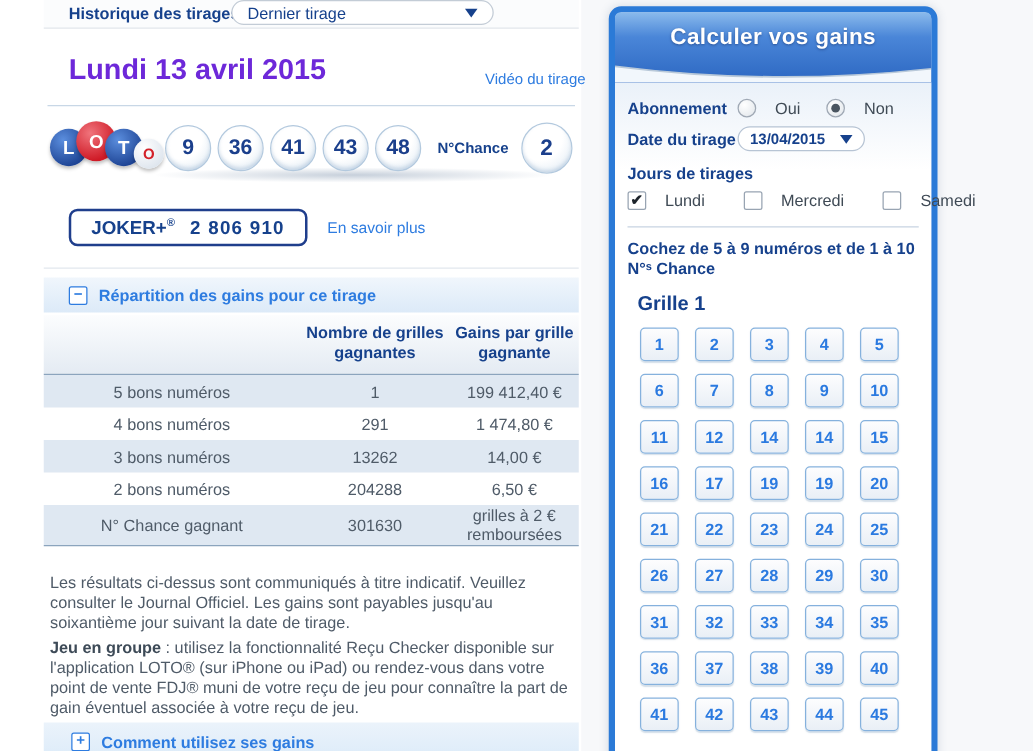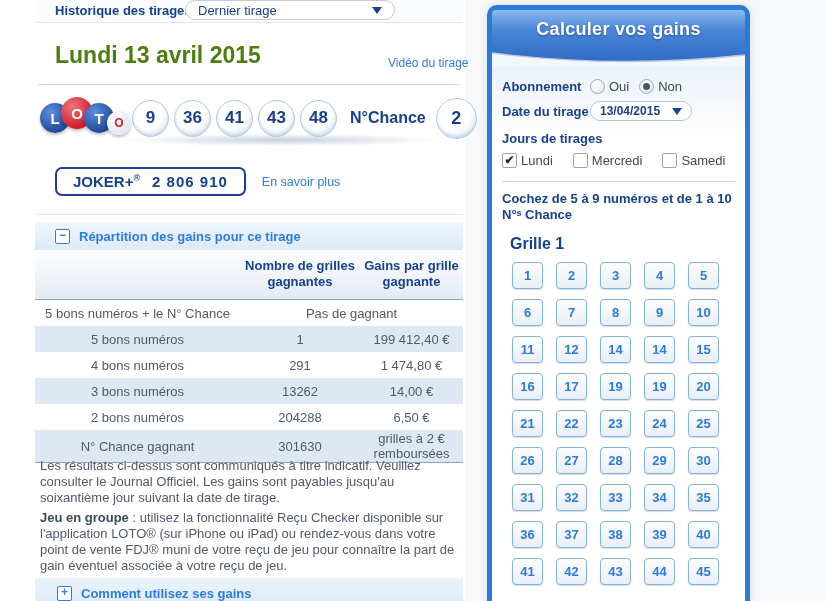--- a/index.html
+++ b/index.html
@@ -10,39 +10,39 @@
   
   .topbar{position:absolute;left:35px;top:0;width:428px;height:22px;background:#fbfcfd;
           border-bottom:1px solid #e2e6eb;}
   .topbar-label{position:absolute;left:20px;top:0;line-height:22px;font-size:13px;font-weight:bold;color:#16418c;}
   .draw-select{position:absolute;left:150px;top:0;width:210px;height:20px;background:#fff;
                border:1px solid #c3ccd6;border-radius:11px;display:flex;align-items:center;
                padding:0 12px;box-sizing:border-box;justify-content:space-between;cursor:pointer;}
   .draw-select .val{font-size:13px;color:#16418c;}
   .tri{width:0;height:0;border-left:5px solid transparent;border-right:5px solid transparent;border-top:7px solid #16418c;}
   
-  .page-title{position:absolute;left:55px;top:42px;font-size:23px;font-weight:bold;color:#4d7c0f;}
+  .page-title{position:absolute;left:55px;top:42px;font-size:23px;font-weight:bold;color:#6d28d9;}
   .video-link{position:absolute;left:388px;top:56px;font-size:12px;color:#2e7ce0;cursor:pointer;text-decoration:none;}
   .head-divider{position:absolute;left:38px;top:84px;width:422px;height:1px;background:#c8d7e6;}
   
   .balls-shadow{position:absolute;left:125px;top:134px;width:315px;height:12px;
                 background:radial-gradient(ellipse at center, rgba(130,150,175,.45), rgba(130,150,175,0) 72%);z-index:0;}
   .balls-row{position:absolute;left:40px;top:96px;display:flex;align-items:center;z-index:1;}
   .loto-logo{position:relative;width:92px;height:44px;}
   .lb{position:absolute;border-radius:50%;display:flex;align-items:center;justify-content:center;
       color:#fff;font-weight:bold;box-shadow:0 2px 3px rgba(0,0,0,.25);}
   .lb1{left:0;top:7px;width:30px;height:30px;background:radial-gradient(circle at 35% 30%, #5b8ede, #1e4494 75%);font-size:15px;z-index:1;}
   .lb2{left:21px;top:1px;width:32px;height:32px;background:radial-gradient(circle at 35% 30%, #f0747c, #cf1a26 72%);font-size:15px;z-index:2;}
   .lb3{left:44px;top:7px;width:30px;height:30px;background:radial-gradient(circle at 35% 30%, #5b8ede, #1e4494 75%);font-size:15px;z-index:3;}
   .lb4{left:67px;top:15px;width:24px;height:24px;background:radial-gradient(circle at 35% 30%, #ffffff, #dfe6ee 75%);color:#d32129;font-size:12px;z-index:4;}
   .ball{width:37px;height:37px;border-radius:50%;margin-right:5px;
         background:radial-gradient(circle at 35% 28%, #ffffff 48%, #eef4f9 72%, #ccdcec 100%);
         border:1px solid #b3c9de;box-shadow:inset 0 -2px 3px rgba(160,185,210,.45);
         display:flex;align-items:center;justify-content:center;font-weight:bold;font-size:17px;color:#1b3f8c;box-sizing:border-box;}
-  .chance-label{font-size:16px;font-weight:bold;color:#16418c;margin:0 10px 0 8px;}
+  .chance-label{font-size:12px;font-weight:bold;color:#16418c;margin:0 10px 0 8px;}
   .ball.chance{width:41px;height:41px;font-size:18px;}
   
   .joker-row{position:absolute;left:55px;top:167px;display:flex;align-items:center;}
   .joker-box{border:2px solid #1f3e8c;border-radius:7px;background:#fff;padding:4px 16px;
              display:flex;align-items:baseline;gap:12px;}
   .joker-label{font-size:15px;font-weight:bold;color:#16418c;}
   .joker-label sup{font-size:9px;}
   .joker-value{font-size:15px;font-weight:bold;color:#16418c;letter-spacing:1px;}
   .joker-link{margin-left:16px;font-size:12.5px;color:#2e7ce0;cursor:pointer;}
   
@@ -79,21 +79,21 @@
          border:5px solid #2b7ad7;border-radius:10px 10px 0 0;background:#fff;
          box-shadow:0 0 8px rgba(60,90,130,.18);}
   .panel-header{position:relative;height:56px;border-radius:4px 4px 0 0;
                 background:linear-gradient(180deg,#8abaec 0%,#4a86d8 35%,#2c67c2 100%);}
   .panel-title{text-align:center;padding-top:9px;font-size:18px;font-weight:bold;color:#fff;
                text-shadow:0 1px 2px rgba(10,30,80,.45);letter-spacing:.3px;}
   .wave{position:absolute;left:0;bottom:0;width:100%;height:16px;display:block;}
   .panel-body{background:linear-gradient(180deg,#eaf1f9 0px,#ffffff 70px);padding:6px 10px 20px 10px;}
   .form-row{display:flex;align-items:center;margin:7px 0;}
   .f-label{font-size:13px;font-weight:bold;color:#16418c;width:88px;flex:0 0 auto;}
-  .radio-group,.cb-group{display:flex;align-items:flex-start;}
+  .radio-group,.cb-group{display:flex;align-items:flex-start;gap:11px;}
   .radio{width:13px;height:13px;border-radius:50%;border:1px solid #9fa8b4;
          background:radial-gradient(circle at 35% 30%, #fff, #e0e5ea);position:relative;flex:0 0 auto;cursor:pointer;}
   .radio.on::after{content:"";position:absolute;inset:3px;border-radius:50%;background:#4a5560;}
   .opt-label{font-size:13px;color:#3f4a55;margin:0 10px 0 4px;}
   .date-pill{border:1px solid #b7c4d4;border-radius:12px;background:#fff;height:20px;width:102px;
              display:flex;align-items:center;justify-content:space-between;padding:0 9px;box-sizing:border-box;cursor:pointer;}
   .date-pill .val{font-size:12px;font-weight:bold;color:#16418c;}
   .date-pill .tri{border-top-color:#16418c;}
   .days-title{font-size:13px;font-weight:bold;color:#16418c;margin:10px 0 6px 0;}
   .cb{width:13px;height:13px;border:1px solid #98a4b2;border-radius:2px;background:#fff;
@@ -153,24 +153,20 @@
   <div class="pre-section-line"></div>
   <div class="section-bar">
     <span class="toggle-icon">−</span>
     <span class="section-title">Répartition des gains pour ce tirage</span>
   </div>
 
   <div class="gains-table">
     <div class="thead">
       <div class="th2">Nombre de grilles gagnantes</div>
       <div class="th3">Gains par grille gagnante</div>
-    </div>
-    <div class="trow">
-      <span class="c1">5 bons numéros + le N° Chance</span>
-      <span class="cm">Pas de gagnant</span>
     </div>
     <div class="trow alt">
       <span class="c1">5 bons numéros</span>
       <span class="c2">1</span>
       <span class="c3">199 412,40 €</span>
     </div>
     <div class="trow">
       <span class="c1">4 bons numéros</span>
       <span class="c2">291</span>
       <span class="c3">1 474,80 €</span>

